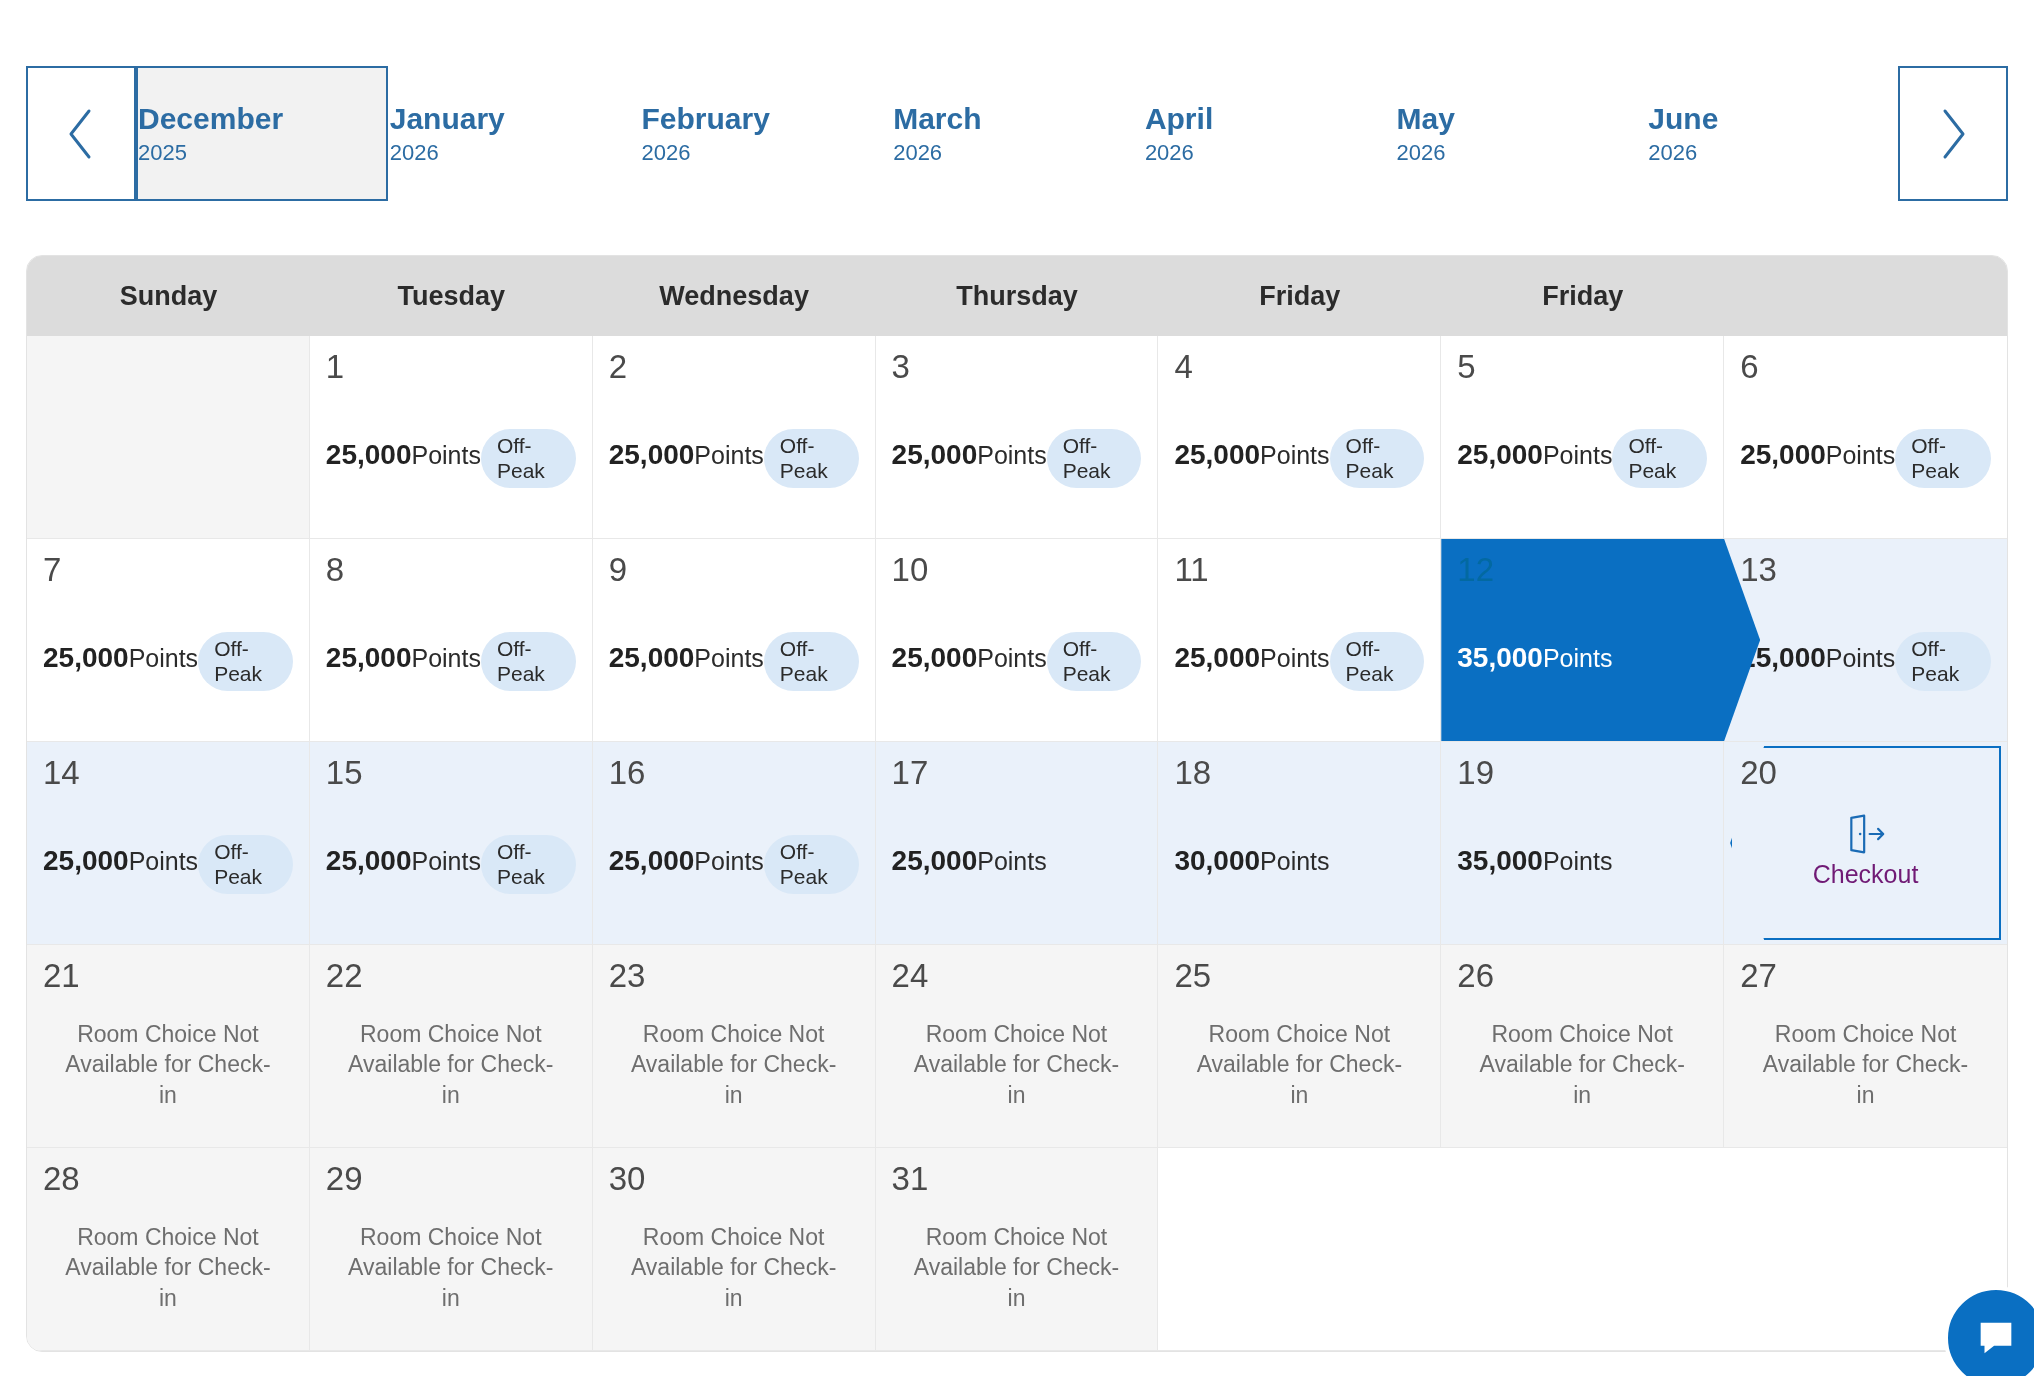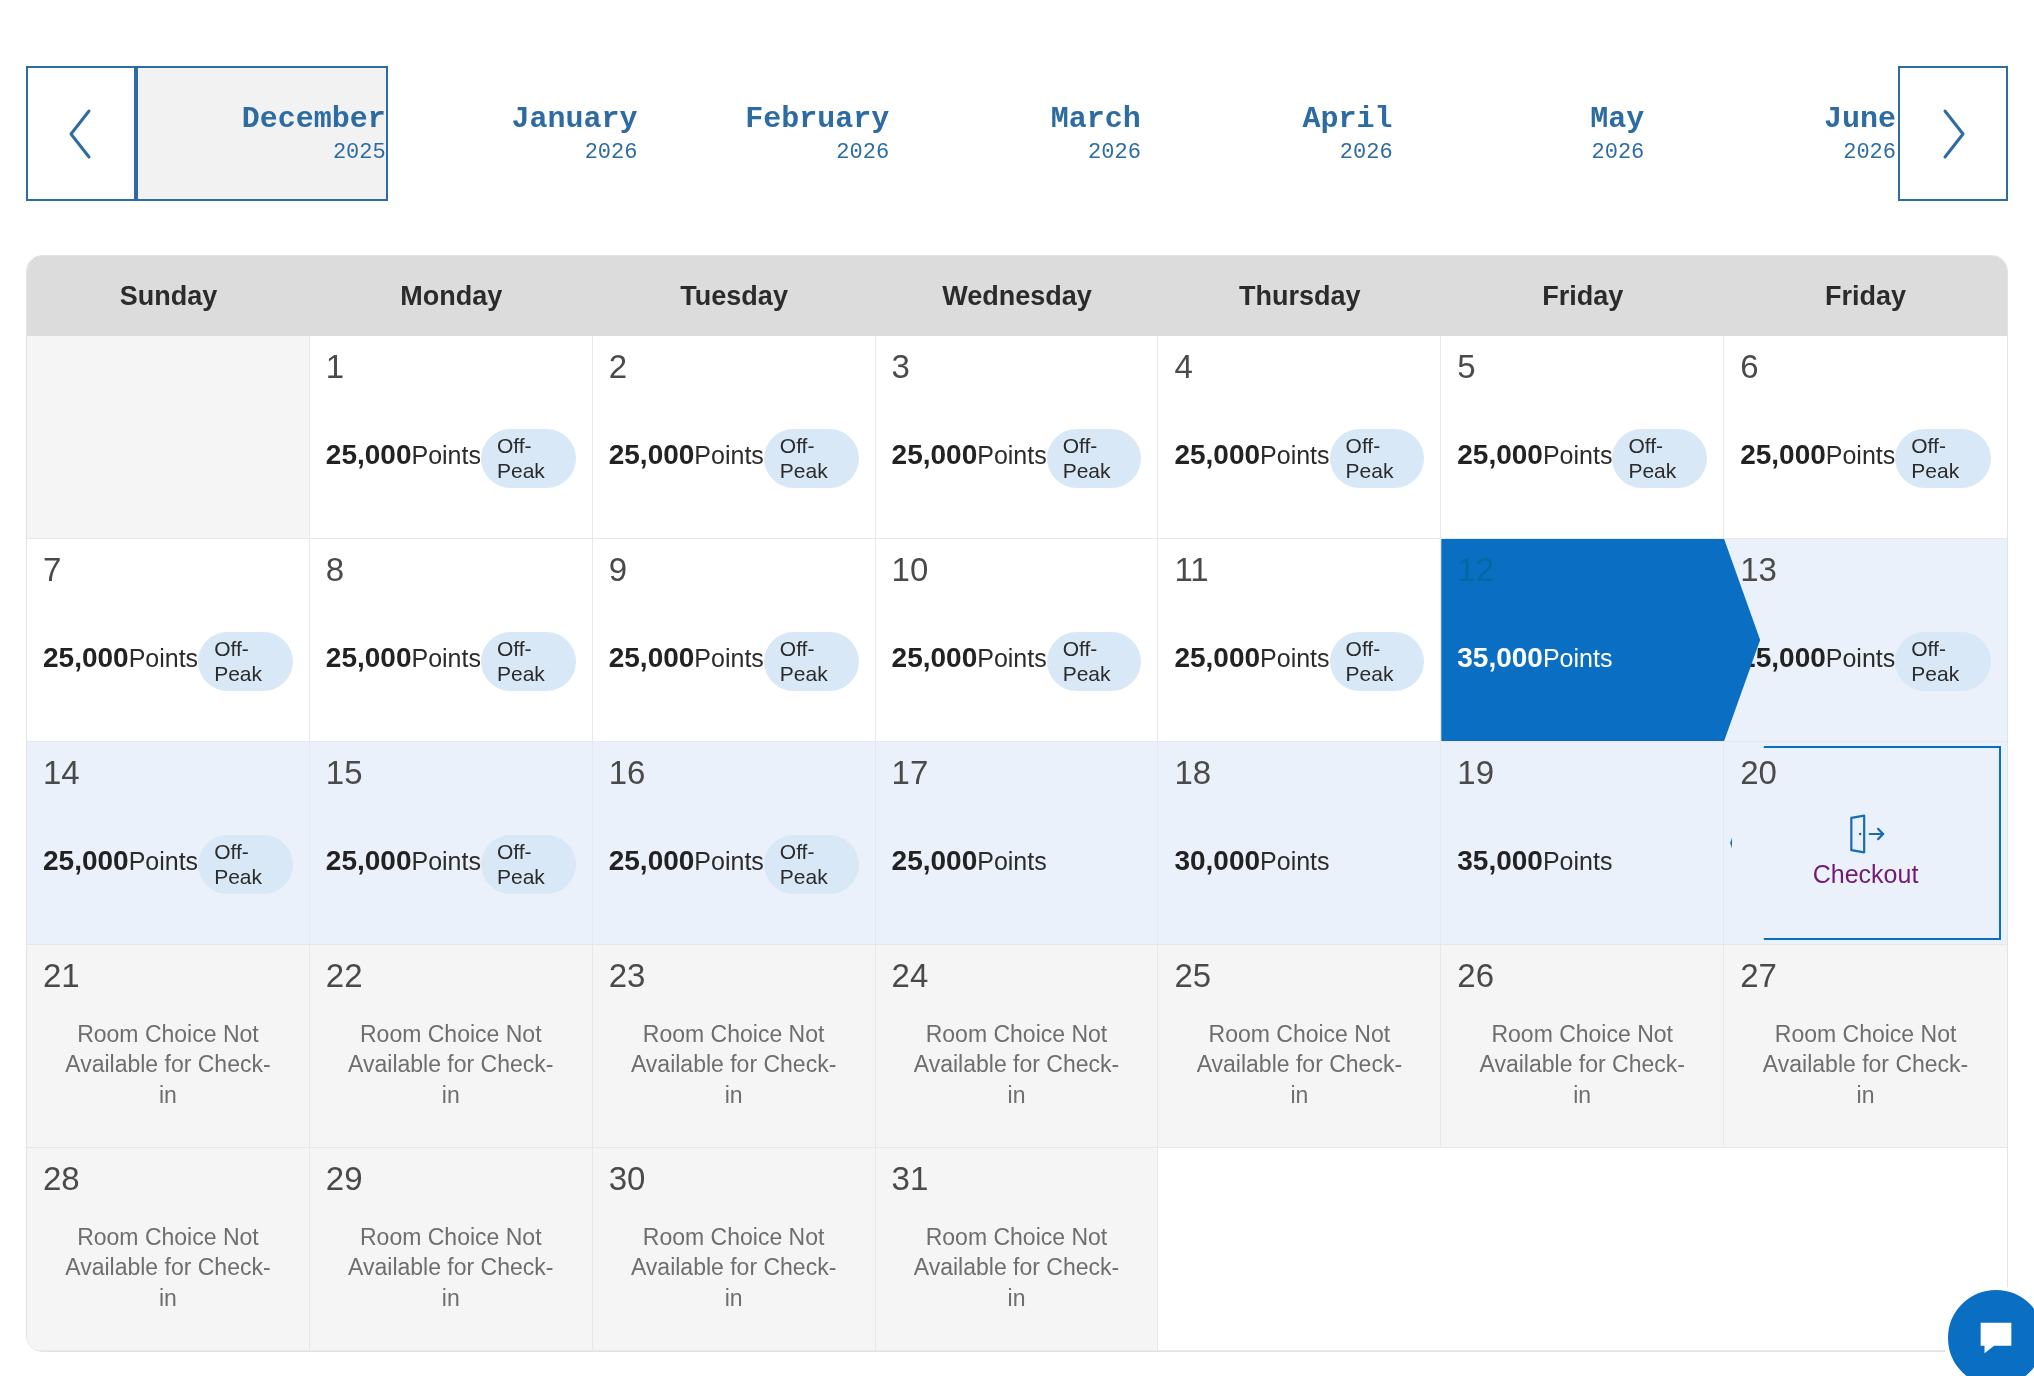--- a/index.html
+++ b/index.html
@@ -38,27 +38,26 @@
   .month-tabs {
     flex: 1 1 auto;
     display: flex;
     align-items: stretch;
   }
 
   .month-tab {
     flex: 1 1 0;
     display: flex;
     flex-direction: column;
-    align-items: flex-end;
+    align-items: flex-start;
     justify-content: center;
     cursor: pointer;
     background: transparent;
     border: 2px solid transparent;
     line-height: 1.28;
-    font-family: Liberation Mono, monospace;
   }
   .month-tab.selected {
     background: #f2f2f2;
     border: 2px solid #2c6ca3;
   }
   .month-tab .m-name {
     font-size: 30px;
     font-weight: bold;
     color: #2c6ca3;
   }
@@ -296,21 +295,20 @@
   <div class="nav-arrow next">
     <svg width="34" height="54" viewBox="0 0 34 54" fill="none">
       <path d="M9 4 L27 27 L9 50" stroke="#2c6ca3" stroke-width="3" fill="none" stroke-linecap="round" stroke-linejoin="round"></path>
     </svg>
   </div>
 </div>
 
 <div class="calendar">
   <div class="weekday-row" id="weekday-row">
       <div class="weekday-cell">Sunday</div>
-      <div class="weekday-cell">Monday</div>
       <div class="weekday-cell">Tuesday</div>
       <div class="weekday-cell">Wednesday</div>
       <div class="weekday-cell">Thursday</div>
       <div class="weekday-cell">Friday</div>
       <div class="weekday-cell">Friday</div>
     </div>
   <div id="weeks-container">
       <div class="week-row">
         <div class="day-cell empty"></div>
         <div class="day-cell available">

